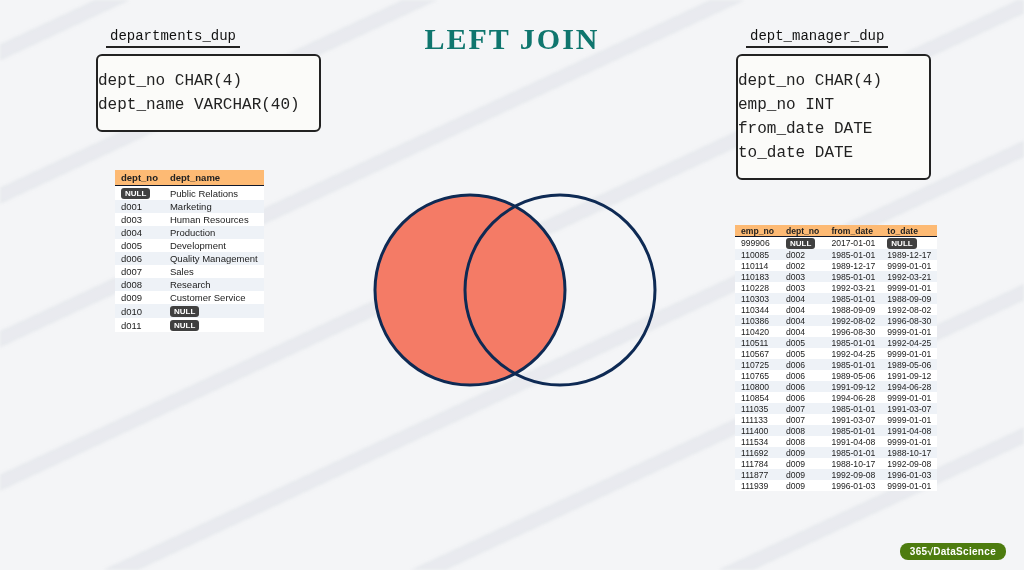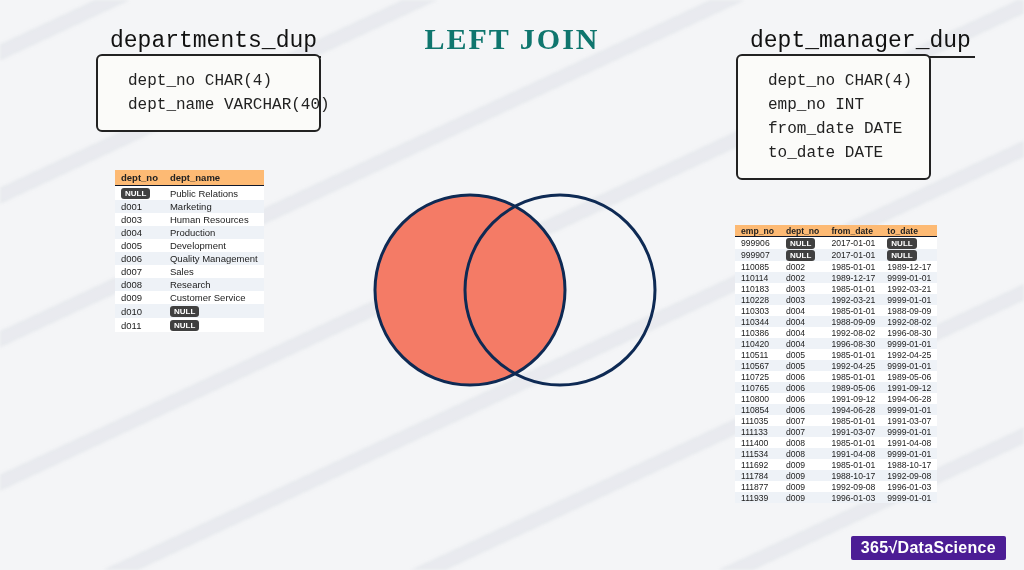--- a/index.html
+++ b/index.html
@@ -28,31 +28,31 @@
     text-align: center;
     font-family: Liberation Serif, serif;
     font-weight: 700;
     font-size: 30px;
     color: #0f766e;
     letter-spacing: 2px;
   }
   .schema-label {
     position: absolute;
     font-family: "Courier New", monospace;
-    font-size: 23px;
+    font-size: 14px;
     color: #111;
     border-bottom: 2px solid #222;
     padding: 0 4px 2px 4px;
   }
   .schema-box {
     position: absolute;
     border: 2px solid #222;
     border-radius: 6px;
     background: #fbfbf9;
-    padding: 10px 30px;
+    padding: 10px 0;
     font-family: "Courier New", monospace;
     font-size: 16px;
     color: #222;
   }
   .schema-box .row { margin: 6px 0; white-space: nowrap; }
   
   #label-left  { left: 106px; top: 28px; }
   #box-left    { left: 96px;  top: 54px; width: 225px; }
   
   #label-right { left: 746px; top: 28px; }
@@ -94,25 +94,25 @@
     padding: 0 4px;
     line-height: 11px;
   }
   #table-left  { left: 115px; top: 170px; }
   #table-right { left: 735px; top: 225px; }
   #table-right td, #table-right th { font-size: 8.6px; padding: 0.5px 6px; }
   
   .watermark {
     position: absolute;
     right: 18px; bottom: 10px;
-    background: #4c1d95;
+    background: #4d7c0f;
     color: #fff;
-    font-size: 16px;
+    font-size: 10px;
     padding: 3px 10px;
-    border-radius: 2px;
+    border-radius: 8px;
     font-family: Arial, sans-serif;
     letter-spacing: .3px;
   }
   .watermark .sq { font-weight: 700; }
 </style>
 </head>
 <body>
 
 <div class="bg-brush"></div>
 
@@ -204,26 +204,20 @@
       </tr>
     </thead>
   <tbody id="rtbody">
       <tr>
         <td>999906</td>
         <td><span class="null-pill">NULL</span></td>
         <td>2017-01-01</td>
         <td><span class="null-pill">NULL</span></td>
       </tr>
       <tr>
-        <td>999907</td>
-        <td><span class="null-pill">NULL</span></td>
-        <td>2017-01-01</td>
-        <td><span class="null-pill">NULL</span></td>
-      </tr>
-      <tr>
         <td>110085</td>
         <td>d002</td>
         <td>1985-01-01</td>
         <td>1989-12-17</td>
       </tr>
       <tr>
         <td>110114</td>
         <td>d002</td>
         <td>1989-12-17</td>
         <td>9999-01-01</td>

